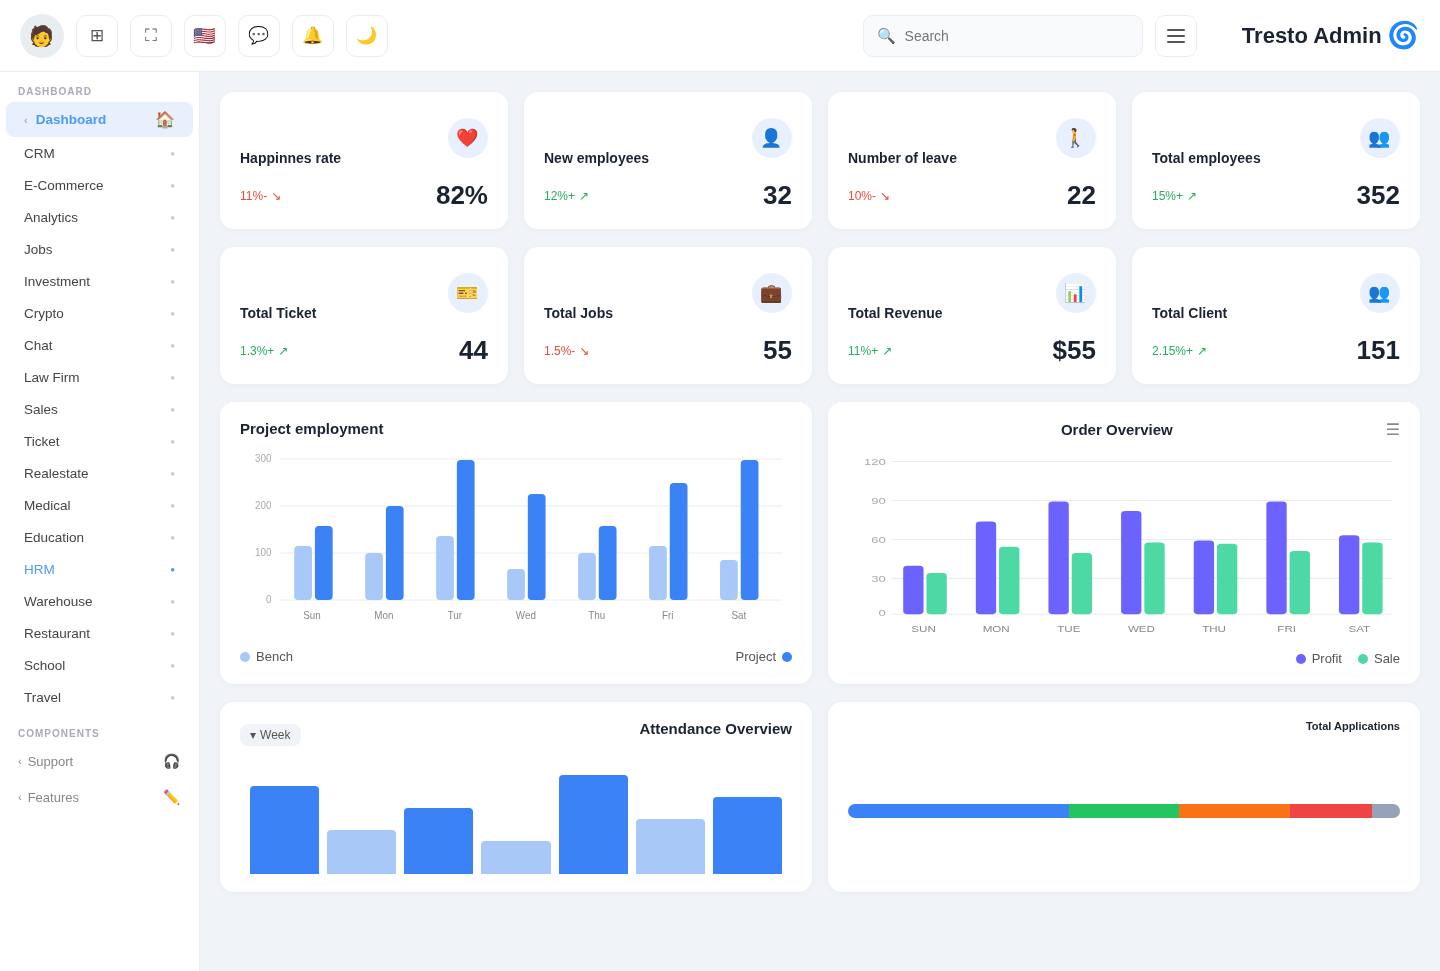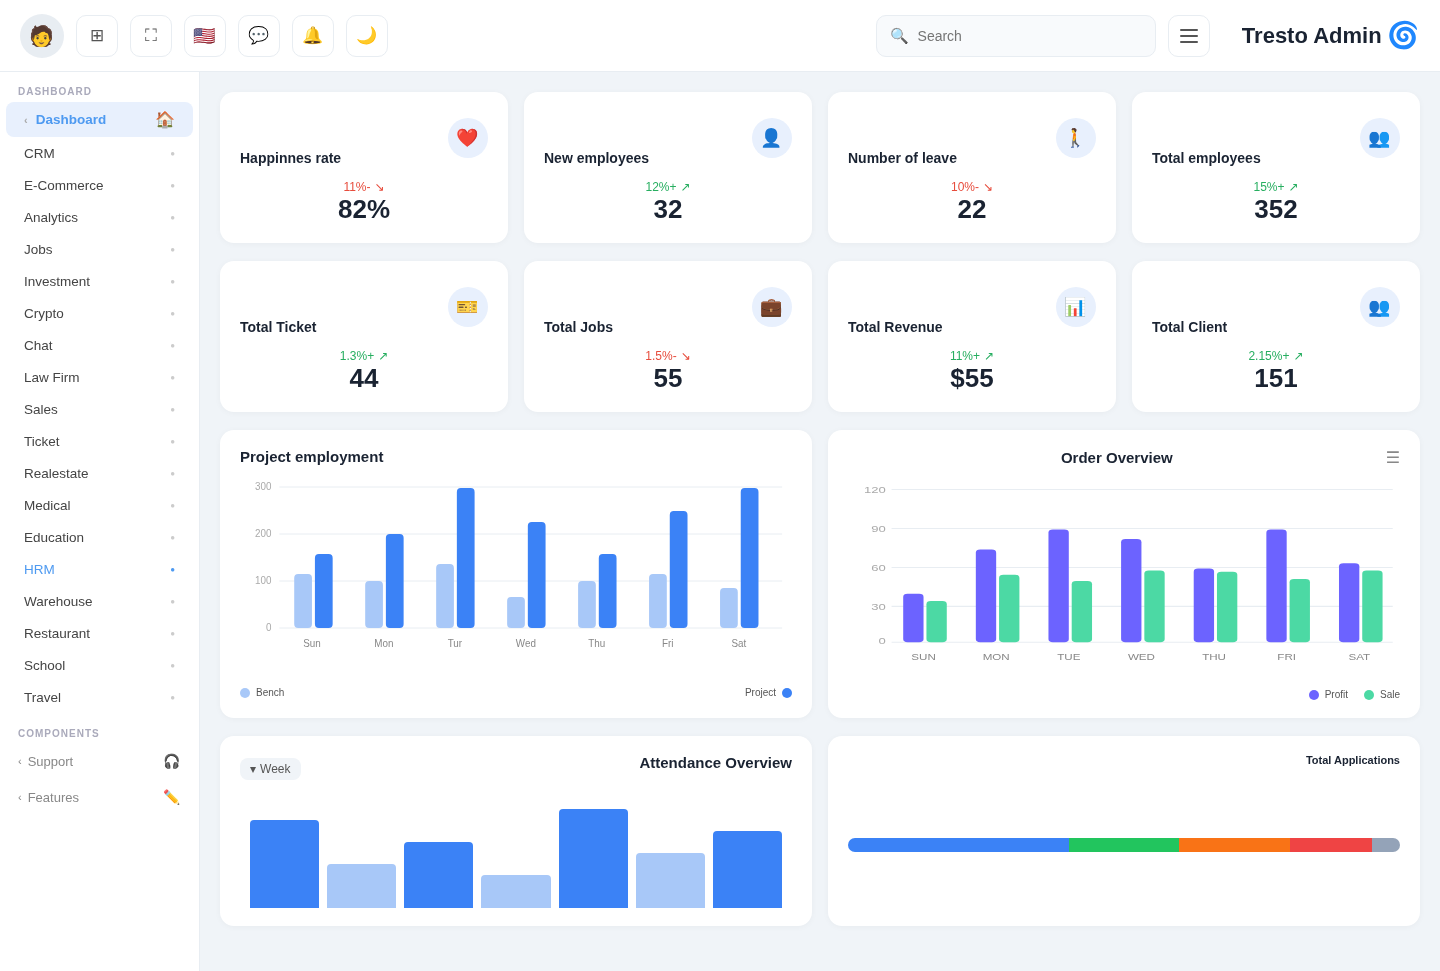--- a/index.html
+++ b/index.html
@@ -36,21 +36,21 @@
     .search-bar input {
       border: none; background: transparent; outline: none;
       font-size: 14px; color: #555; width: 100%;
     }
     .hamburger-btn {
       width: 42px; height: 42px; border-radius: 10px; border: 1.5px solid #e8edf2;
       background: #fff; display: flex; align-items: center; justify-content: center;
       cursor: pointer; font-size: 18px; color: #555;
     }
     .brand {
-      margin-left: 20px; font-size: 22px; font-weight: 700; color: #1a2332;
+      margin-left: 33px; font-size: 22px; font-weight: 700; color: #1a2332;
       white-space: nowrap; display: flex; align-items: center; gap: 6px;
     }
 
     
     .main-layout {
       display: flex; flex: 1; overflow: hidden;
     }
 
     
     .sidebar {
@@ -98,21 +98,21 @@
     }
     .stat-card-title {
       font-size: 14px; font-weight: 600; color: #1a2332; margin-top: 40px;
     }
     .stat-icon {
       width: 40px; height: 40px; border-radius: 50%; background: #e8f0fd;
       display: flex; align-items: center; justify-content: center;
       font-size: 18px;
     }
     .stat-card-footer {
-      display: flex; justify-content: space-between; align-items: center; flex-direction: column;
+      display: flex; justify-content: space-between; align-items: center;
     }
     .stat-change {
       font-size: 12px; display: flex; align-items: center; gap: 4px;
     }
     .stat-change.up { color: #27ae60; align-items: flex-end; }
     .stat-change.down { color: #e74c3c; }
     .stat-value {
       font-size: 26px; font-weight: 700; color: #1a2332;
     }
 
@@ -130,22 +130,22 @@
     }
     .chart-title.left { text-align: left; }
 
     
     .bar-chart-area {
       position: relative; height: 200px;
     }
     .bar-chart-svg { width: 100%; height: 100%; }
 
     .chart-legend {
-      display: flex; justify-content: space-between; margin-top: 10px;
-      font-size: 10px; color: #555;
+      display: flex; justify-content: space-between; margin-top: 0;
+      font-size: 13px; color: #555;
     }
     .legend-item { display: flex; align-items: center; gap: 6px; }
     .legend-dot { width: 10px; height: 10px; border-radius: 50%; }
 
     
     .bottom-row {
       display: grid; grid-template-columns: 1fr 1fr; gap: 16px;
     }
     .bottom-card {
       background: #fff; border-radius: 14px; padding: 18px 20px;

